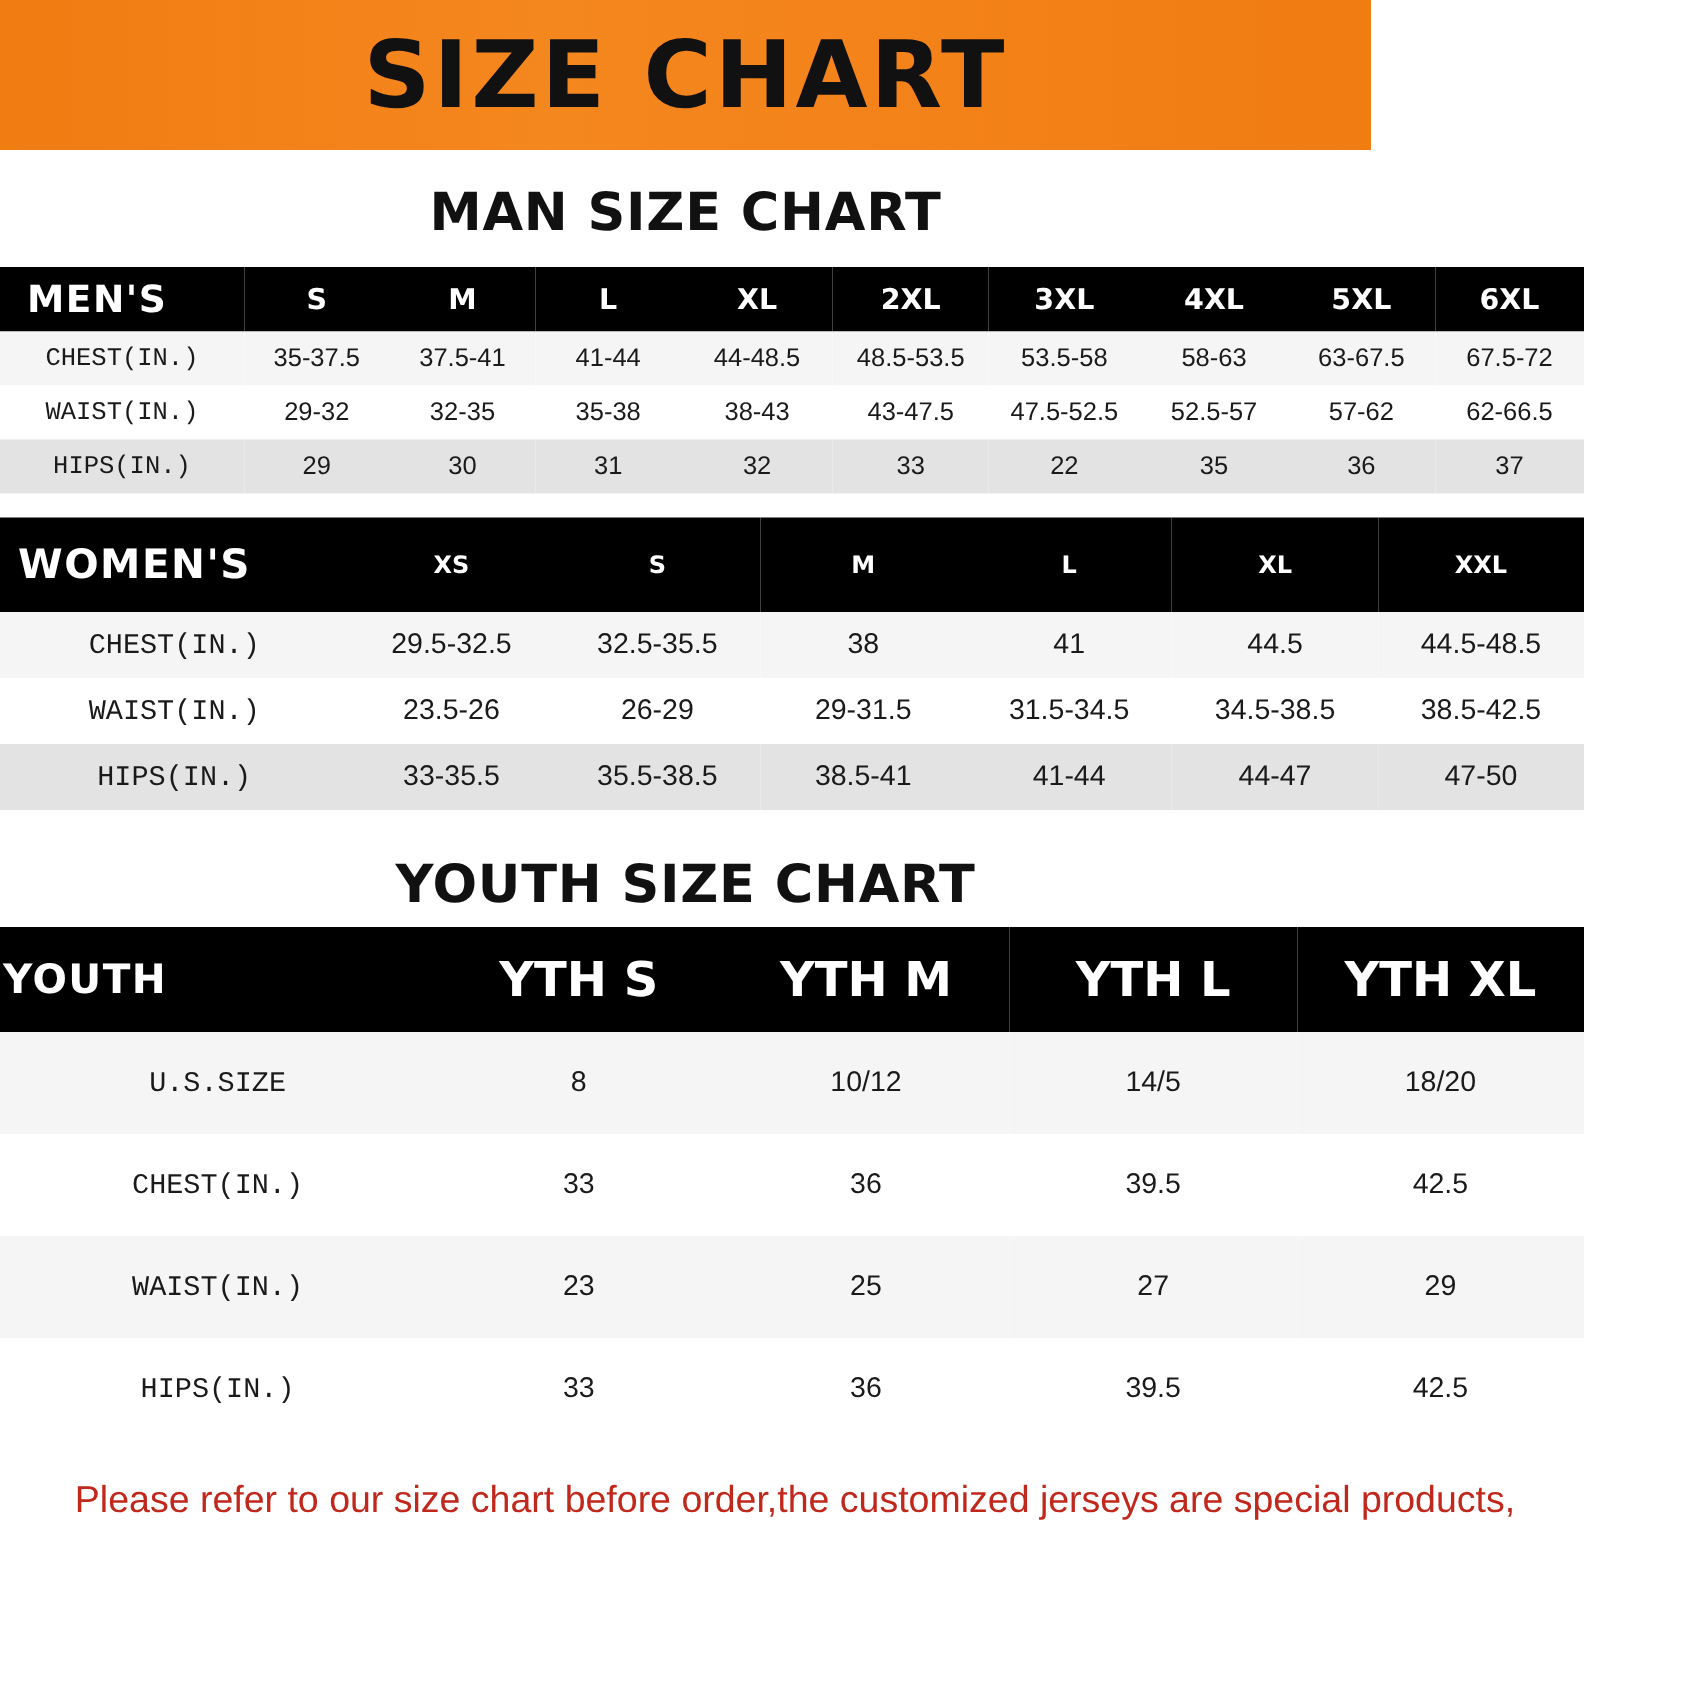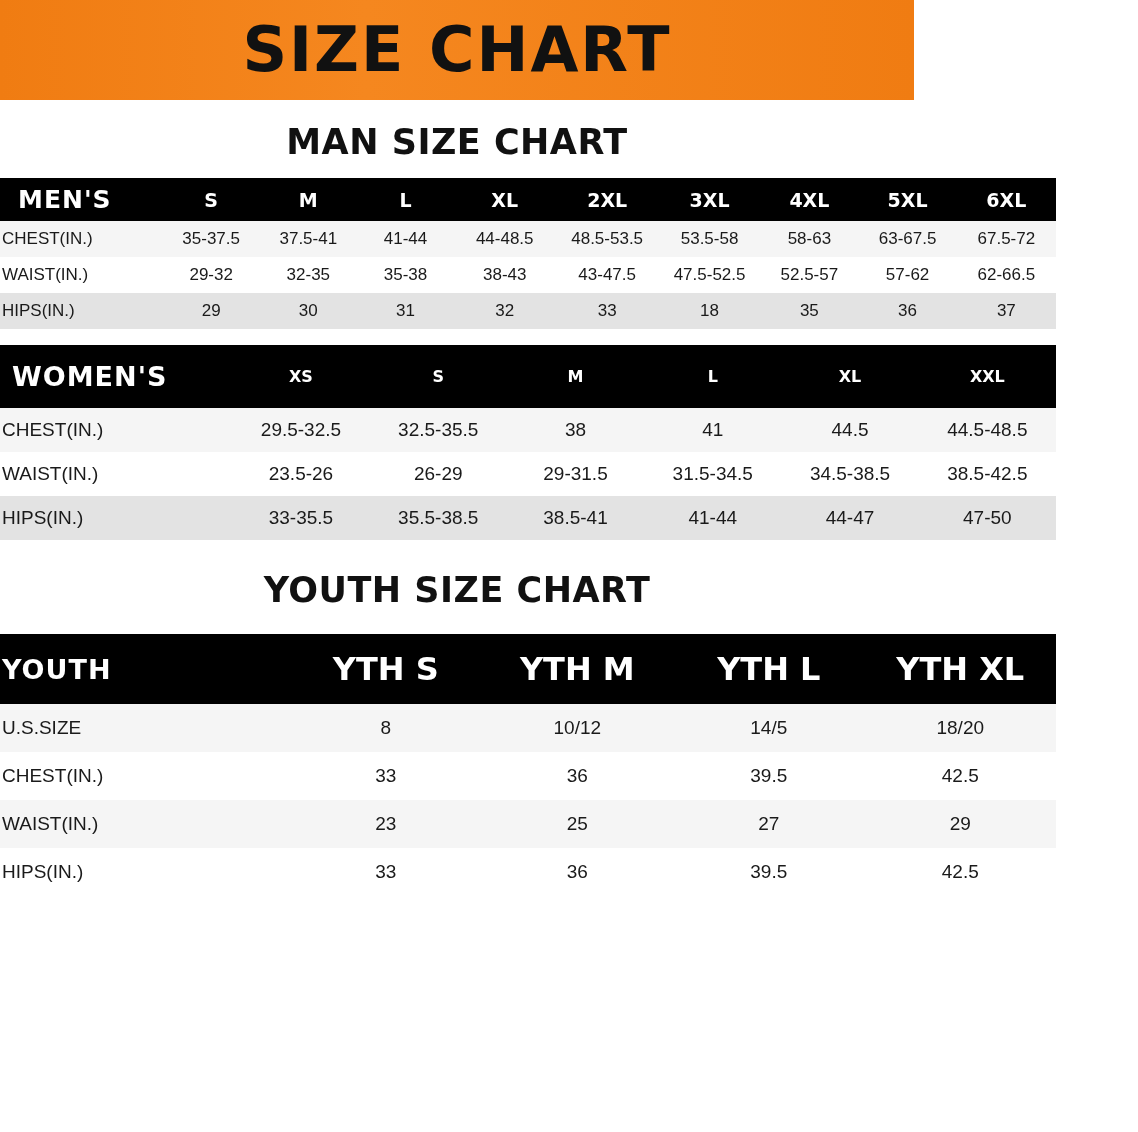--- a/index.html
+++ b/index.html
@@ -87,21 +87,22 @@
     padding-left: 18px;
     letter-spacing: 1px;
   }
   table.size-table td {
     text-align: center;
     color: #1a1a1a;
     padding: 8px 2px;
     font-family: "Liberation Sans", sans-serif;
   }
   table.size-table td.first-col {
-    text-align: left;
+    text-align: center;
+    font-family: Liberation Mono, monospace;
   }
   tr.shade-a td { background: #e3e3e3; }
   tr.shade-b td { background: #f5f5f5; }
   tr.shade-w td { background: #ffffff; }
 
   
   #men-table-wrap { width: 1056px; margin-top: 16px; }
   #men-table-wrap th { font-size: 19px; }
   #men-table-wrap th.first-col { font-size: 25px; }
   #men-table-wrap td { font-size: 17px; }
@@ -109,26 +110,26 @@
 
   
   #women-table-wrap { width: 1056px; margin-top: 16px; }
   #women-table-wrap th { font-size: 16px; }
   #women-table-wrap th.first-col { font-size: 27px; }
   #women-table-wrap td { font-size: 19px; }
   #women-table-wrap tr.head-row th { padding: 16px 12px; }
   #women-table-wrap td { padding: 11px 2px; }
 
   
-  #youth-table-wrap { width: 1056px; margin-top: 24px; }
+  #youth-table-wrap { width: 1056px; margin-top: 8px; }
   #youth-table-wrap th { font-size: 32px; }
   #youth-table-wrap th.first-col { font-size: 27px; }
   #youth-table-wrap td { font-size: 19px; }
   #youth-table-wrap tr.head-row th { padding: 16px 2px; }
-  #youth-table-wrap td { padding: 13px 2px; }
+  #youth-table-wrap td { padding: 23px 2px; }
 
   
   .note {
     margin: 22px auto 0 auto;
     width: 1060px;
     text-align: center;
     color: #c0281c;
     font-family: "Liberation Sans", sans-serif;
     font-size: 25px;
     line-height: 1.5;
@@ -196,21 +197,21 @@
             <td>57-62</td>
             <td>62-66.5</td>
           </tr>
           <tr class="shade-a">
             <td class="first-col">HIPS(IN.)</td>
             <td>29</td>
             <td>30</td>
             <td>31</td>
             <td>32</td>
             <td>33</td>
-            <td>18</td>
+            <td>22</td>
             <td>35</td>
             <td>36</td>
             <td>37</td>
           </tr>
         </tbody>
     </table>
   </div>
 
   <div class="table-wrap" id="women-table-wrap">
     <table class="size-table">
@@ -308,15 +309,16 @@
             <td>33</td>
             <td>36</td>
             <td>39.5</td>
             <td>42.5</td>
           </tr>
         </tbody>
     </table>
   </div>
 
   <div class="note">
+    <span class="note-line">Please refer to our size chart before order,the customized jerseys are special products,</span>
   </div>
 
 </div>
 
 </body></html>

